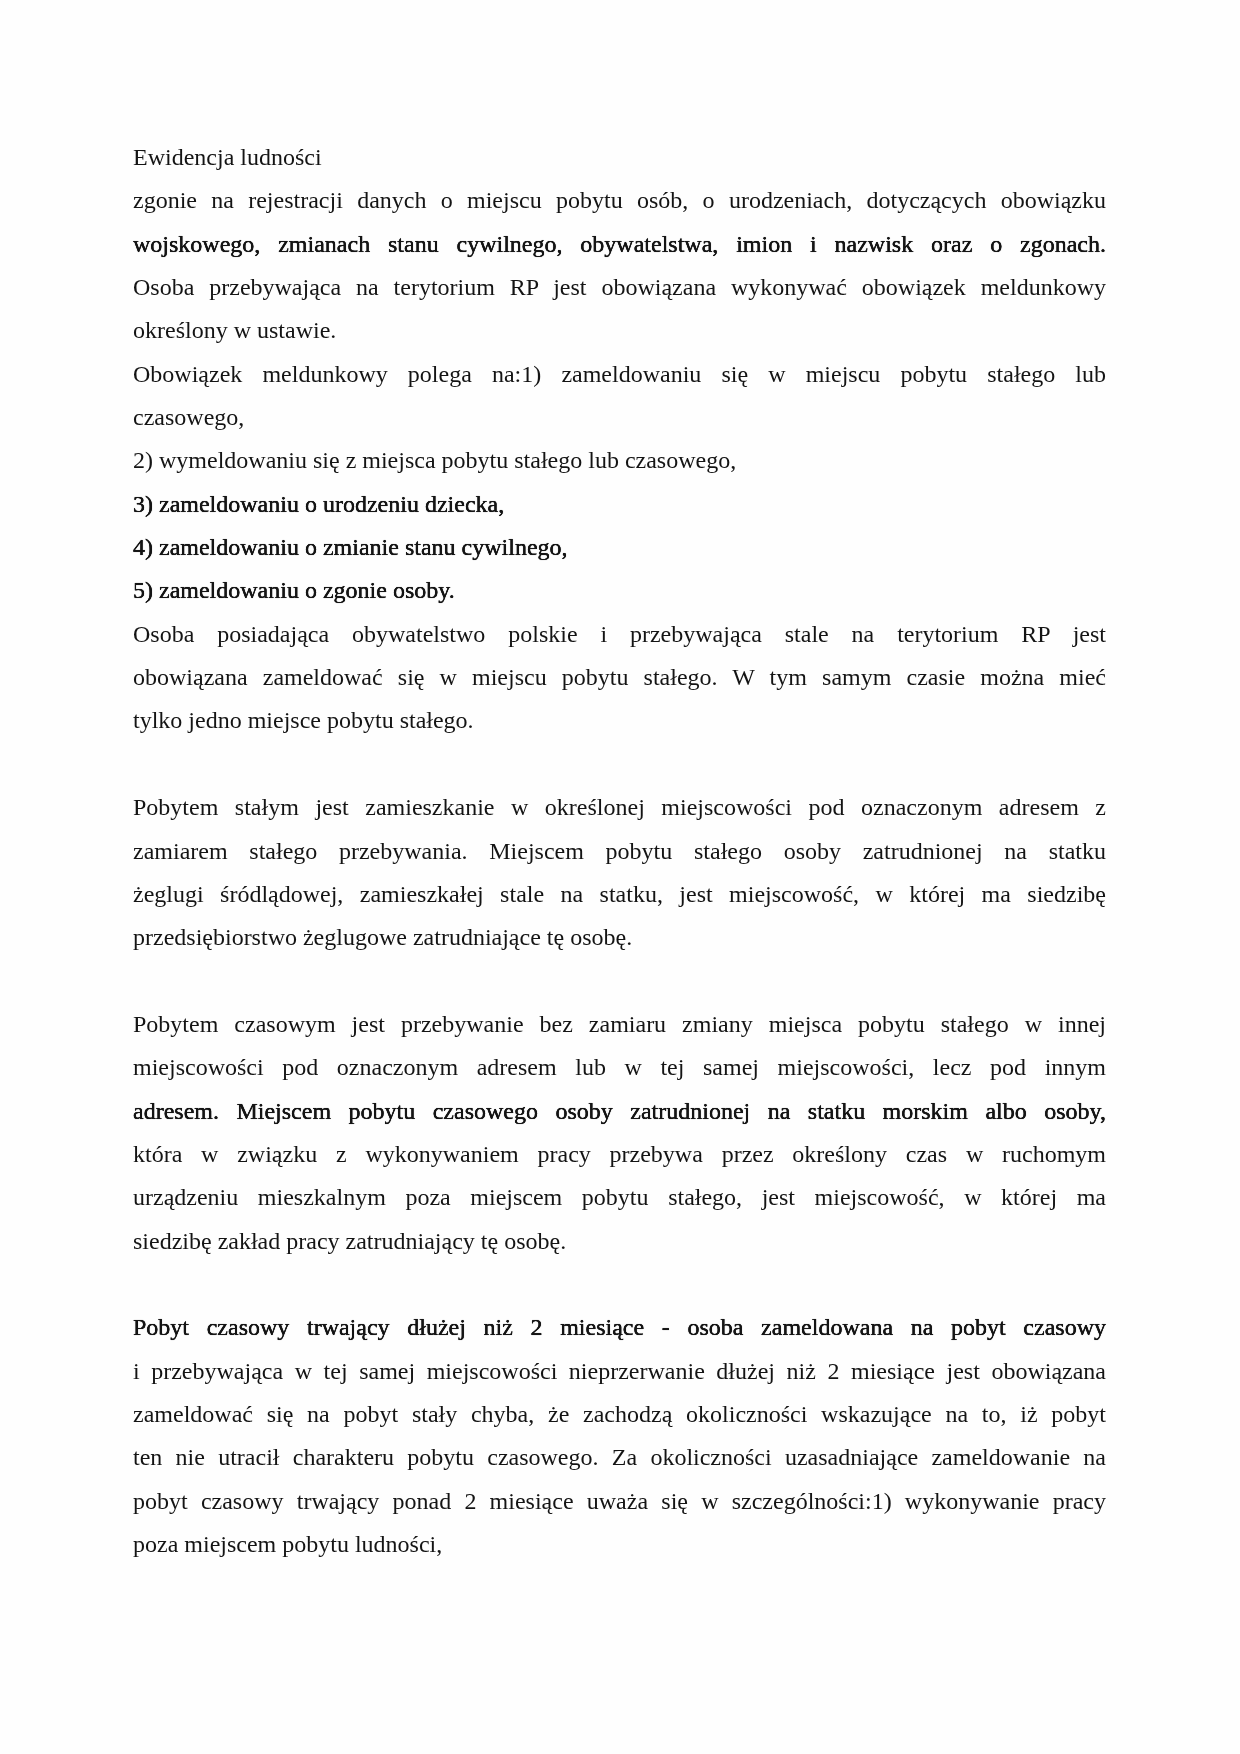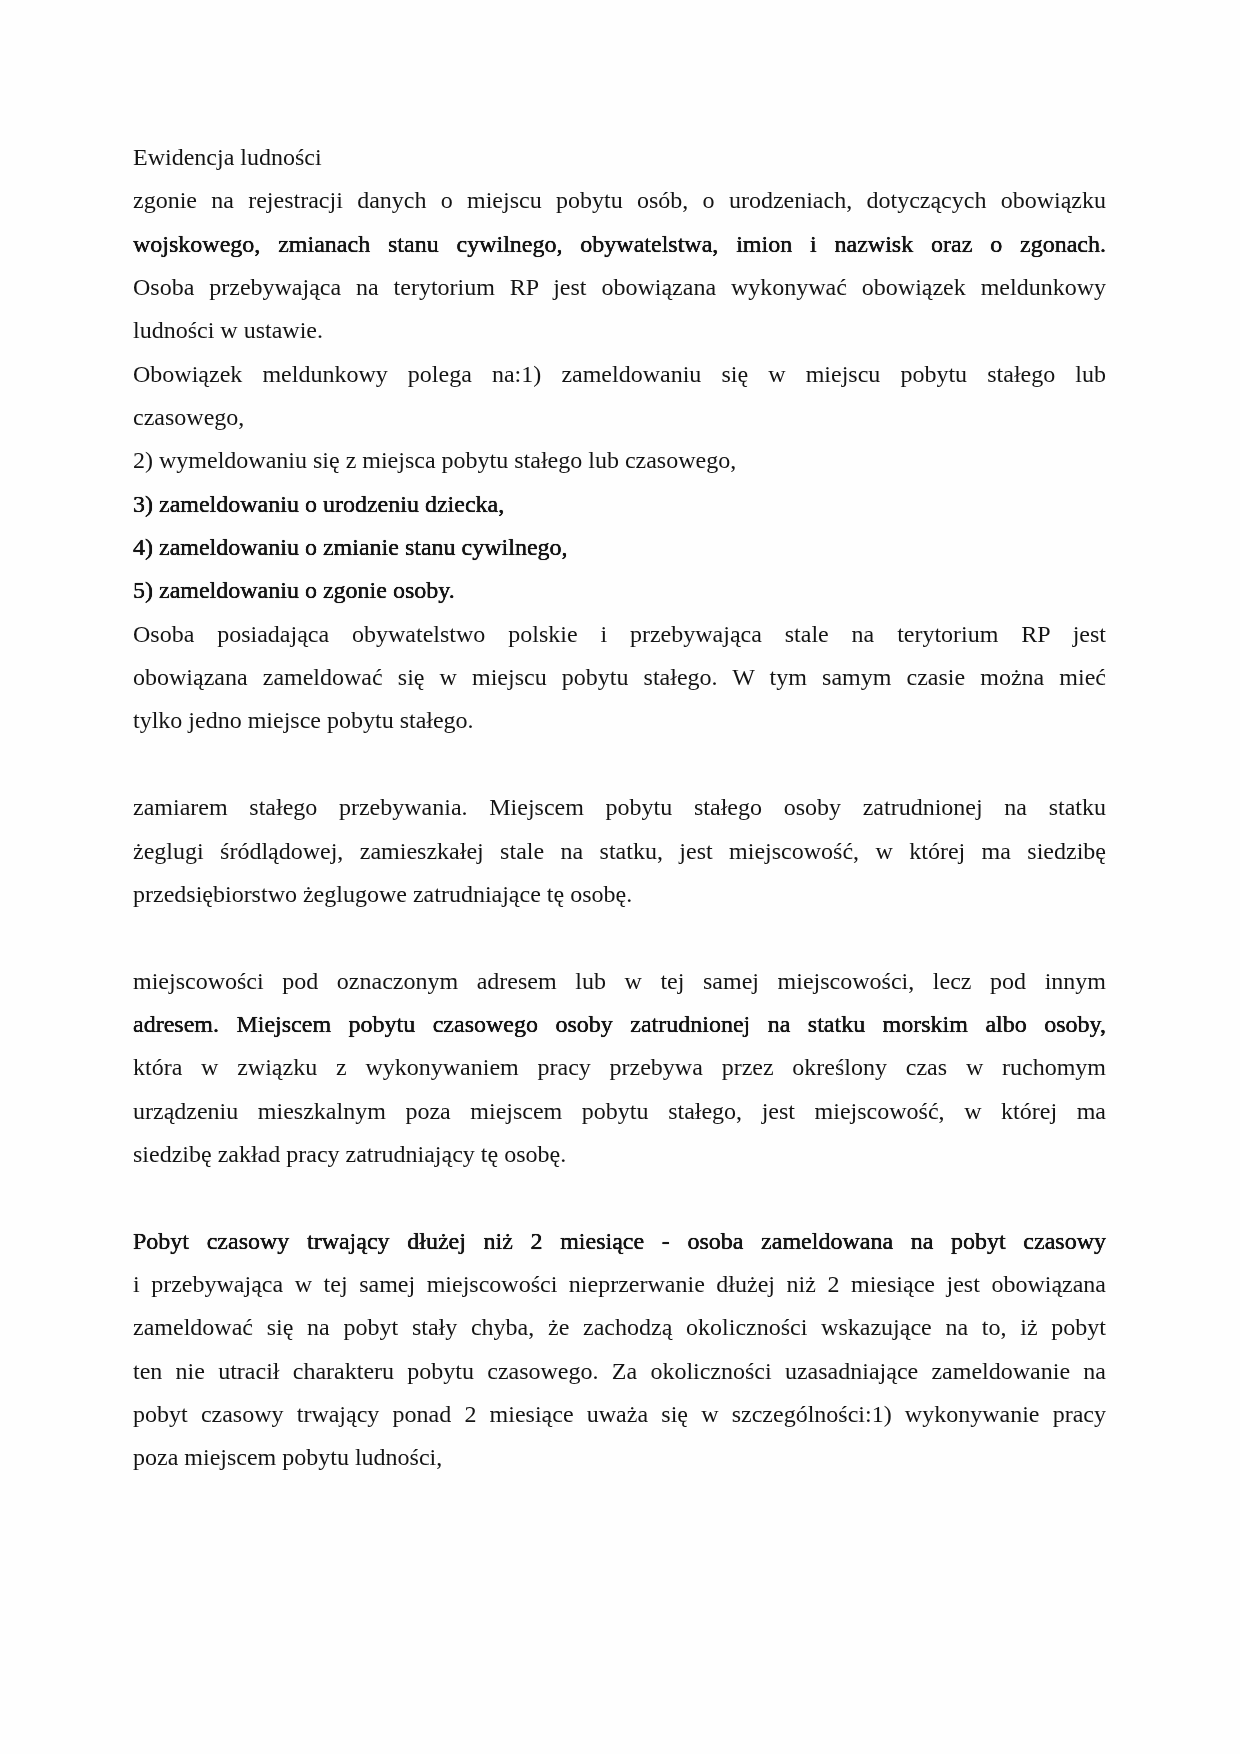--- a/index.html
+++ b/index.html
@@ -45,21 +45,21 @@
 
 <main class="page">
   <section class="doc" id="doc" style="color: rgb(20, 20, 20);">
       <div class="para">
         <div class="line">Ewidencja ludności</div>
       </div>
       <div class="para">
         <div class="line justify">zgonie na rejestracji danych o miejscu pobytu osób, o urodzeniach, dotyczących obowiązku</div>
         <div class="line justify heavy">wojskowego, zmianach stanu cywilnego, obywatelstwa, imion i nazwisk oraz o zgonach.</div>
         <div class="line justify">Osoba przebywająca na terytorium RP jest obowiązana wykonywać obowiązek meldunkowy</div>
-        <div class="line">ludności w ustawie.</div>
+        <div class="line">określony w ustawie.</div>
       </div>
       <div class="para">
         <div class="line justify">Obowiązek meldunkowy polega na:1) zameldowaniu się w miejscu pobytu stałego lub</div>
         <div class="line">czasowego,</div>
       </div>
       <div class="para">
         <div class="line">2) wymeldowaniu się z miejsca pobytu stałego lub czasowego,</div>
       </div>
       <div class="para">
         <div class="line heavy">3) zameldowaniu o urodzeniu dziecka,</div>
@@ -72,28 +72,30 @@
       </div>
       <div class="para">
         <div class="line justify">Osoba posiadająca obywatelstwo polskie i przebywająca stale na terytorium RP jest</div>
         <div class="line justify">obowiązana zameldować się w miejscu pobytu stałego. W tym samym czasie można mieć</div>
         <div class="line">tylko jedno miejsce pobytu stałego.</div>
       </div>
       <div class="para">
         <div class="line blank"></div>
       </div>
       <div class="para">
+        <div class="line justify">Pobytem stałym jest zamieszkanie w określonej miejscowości pod oznaczonym adresem z</div>
         <div class="line justify">zamiarem stałego przebywania. Miejscem pobytu stałego osoby zatrudnionej na statku</div>
         <div class="line justify">żeglugi śródlądowej, zamieszkałej stale na statku, jest miejscowość, w której ma siedzibę</div>
         <div class="line">przedsiębiorstwo żeglugowe zatrudniające tę osobę.</div>
       </div>
       <div class="para">
         <div class="line blank"></div>
       </div>
       <div class="para">
+        <div class="line justify">Pobytem czasowym jest przebywanie bez zamiaru zmiany miejsca pobytu stałego w innej</div>
         <div class="line justify">miejscowości pod oznaczonym adresem lub w tej samej miejscowości, lecz pod innym</div>
         <div class="line justify heavy">adresem. Miejscem pobytu czasowego osoby zatrudnionej na statku morskim albo osoby,</div>
         <div class="line justify">która w związku z wykonywaniem pracy przebywa przez określony czas w ruchomym</div>
         <div class="line justify">urządzeniu mieszkalnym poza miejscem pobytu stałego, jest miejscowość, w której ma</div>
         <div class="line">siedzibę zakład pracy zatrudniający tę osobę.</div>
       </div>
       <div class="para">
         <div class="line blank"></div>
       </div>
       <div class="para">

